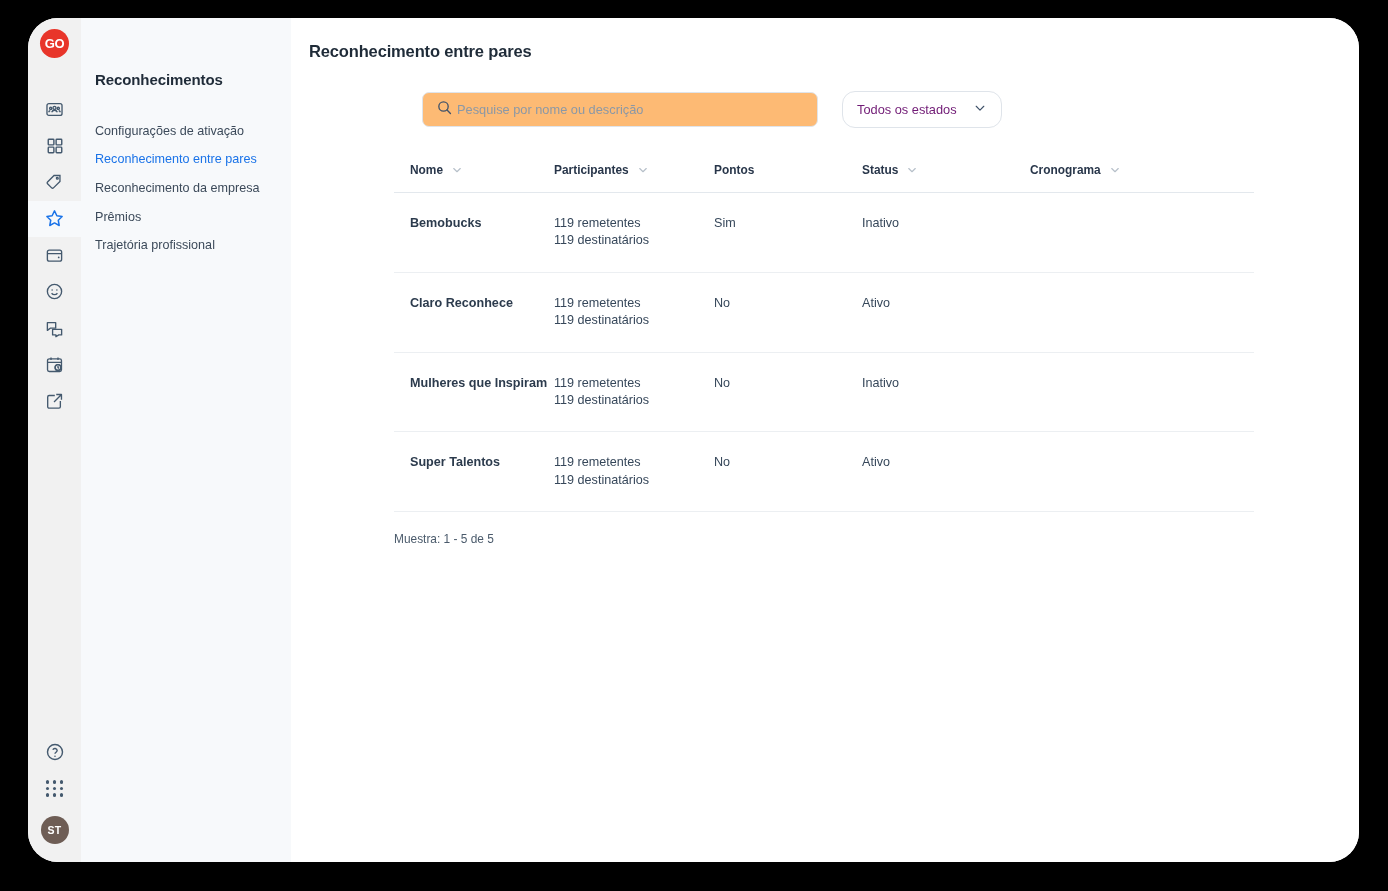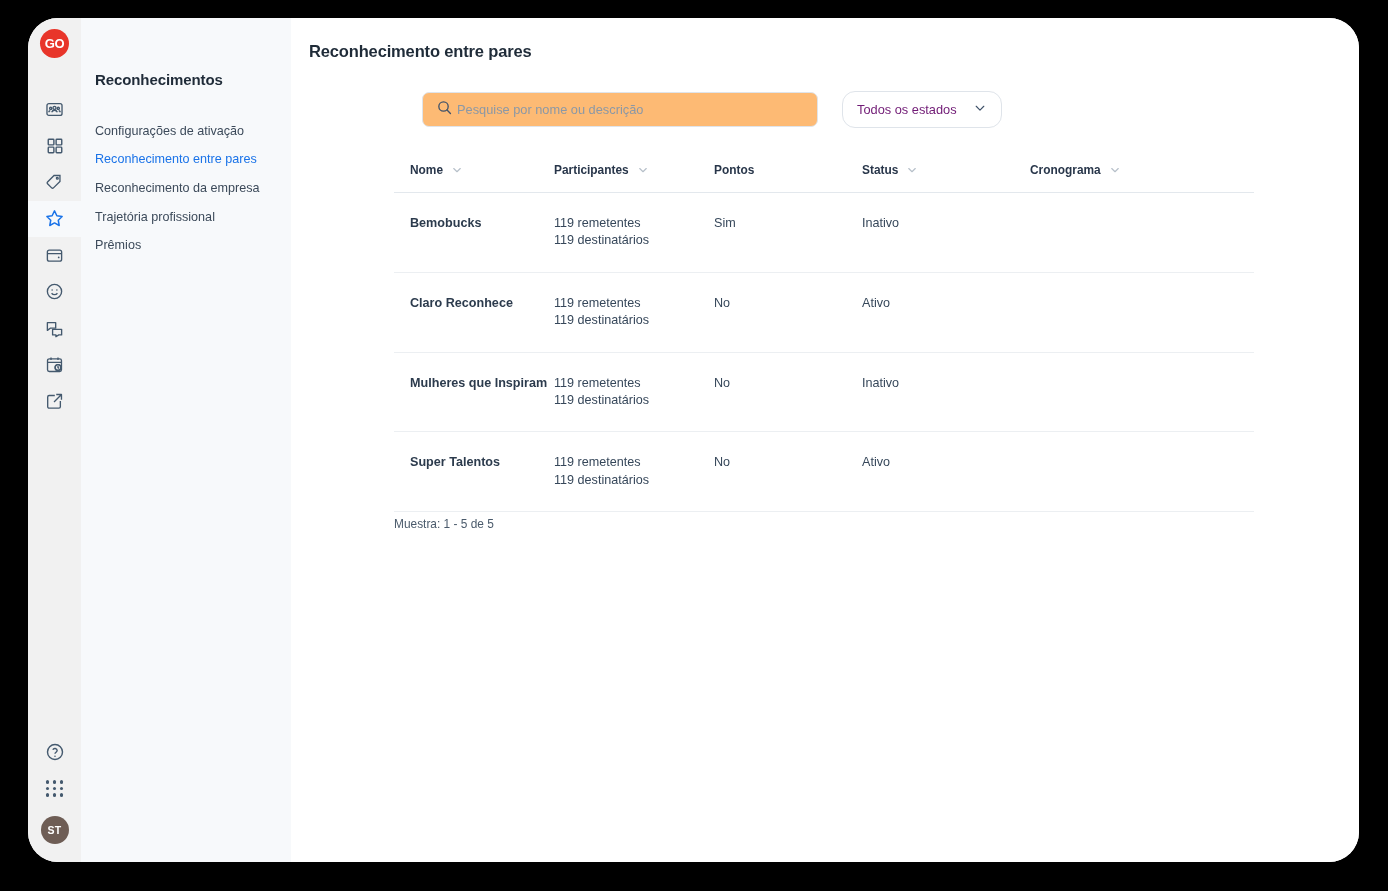--- a/index.html
+++ b/index.html
@@ -173,21 +173,21 @@
   tbody td.name { font-weight: bold; color: #2c3b4d; }
   .col-nome { width: 160px; padding-left: 16px !important; }
   .col-part { width: 160px; }
   .col-pont { width: 148px; }
   .col-stat { width: 168px; }
   .col-cron { width: auto; }
   thead th.col-nome { padding-left: 16px; }
 
   #pagination {
     position: absolute;
-    left: 103px; top: 499px;
+    left: 103px; top: 514px;
     font-size: 11.9px;
     color: #4a5a6b;
   }
 </style>
 </head>
 <body>
 
 <div id="app-card">
 
   <div id="icon-rail">
@@ -297,22 +297,22 @@
       <div class="avatar">ST</div>
     </div>
   </div>
 
   <div id="nav-panel">
     <div id="nav-title">Reconhecimentos</div>
     <div id="nav-list">
       <div class="nav-item">Configurações de ativação</div>
       <div class="nav-item active">Reconhecimento entre pares</div>
       <div class="nav-item">Reconhecimento da empresa</div>
+      <div class="nav-item">Prêmios</div>
       <div class="nav-item">Trajetória profissional</div>
-      <div class="nav-item">Prêmios</div>
     </div>
   </div>
 
   <div id="main">
 
     <div id="page-title">Reconhecimento entre pares</div>
 
     <div id="controls">
 
       <div id="search-box">

